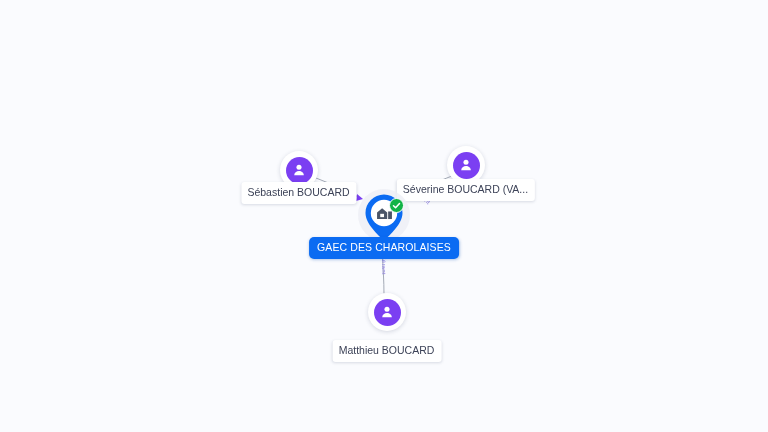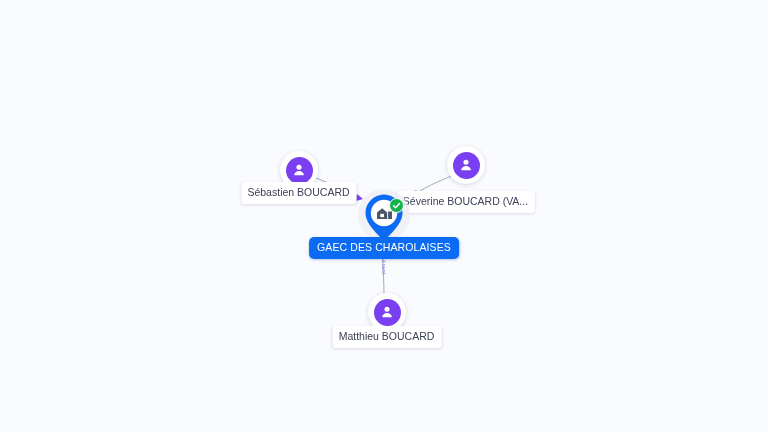--- a/index.html
+++ b/index.html
@@ -163,33 +163,33 @@
   <div class="person-node" style="left:466px; top:165px;">
     <div class="person-ring">
       <div class="person-avatar">
         <svg width="16" height="16" viewBox="0 0 24 24" fill="#ffffff">
           <circle cx="12" cy="8" r="3.8"></circle>
           <path d="M4.8 20c0-4 3.4-6.4 7.2-6.4s7.2 2.4 7.2 6.4z"></path>
         </svg>
       </div>
     </div>
   </div>
-  <div class="node-label" style="left:466px; top:179px;margin-top:12px;">Séverine BOUCARD (VA...</div>
+  <div class="node-label" style="left:466px; top:179px;">Séverine BOUCARD (VA...</div>
 
   <div class="person-node" style="left:387px; top:312px;">
     <div class="person-ring">
       <div class="person-avatar">
         <svg width="16" height="16" viewBox="0 0 24 24" fill="#ffffff">
           <circle cx="12" cy="8" r="3.8"></circle>
           <path d="M4.8 20c0-4 3.4-6.4 7.2-6.4s7.2 2.4 7.2 6.4z"></path>
         </svg>
       </div>
     </div>
   </div>
-  <div class="node-label" style="left:387px; top:326px;text-align:center;">Matthieu BOUCARD</div>
+  <div class="node-label" style="left:387px; top:340px;text-align:center;">Matthieu BOUCARD</div>
 
   <div class="company-node" style="left:384px; top:215px;">
     <div class="company-halo"></div>
     <div class="company-pin">
       <svg width="40" height="48" viewBox="0 0 40 48">
         <path d="M20 1.5c-10.2 0-18.5 8.3-18.5 18.5 0 11 13.2 22.5 17.2 26.4a1.85 1.85 0 0 0 2.6 0c4-3.9 17.2-15.4 17.2-26.4C38.5 9.8 30.2 1.5 20 1.5z" fill="#0b6bf2"></path>
         <circle cx="20" cy="20" r="13.2" fill="#ffffff"></circle>
       </svg>
     </div>
     <div class="company-glyph">

